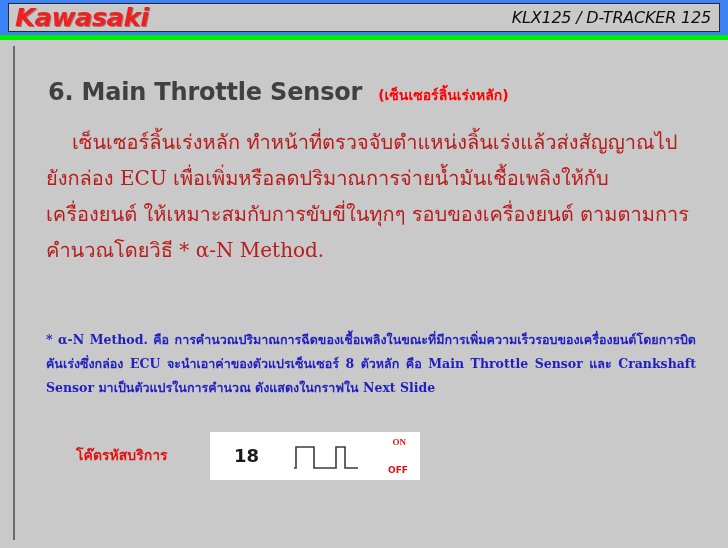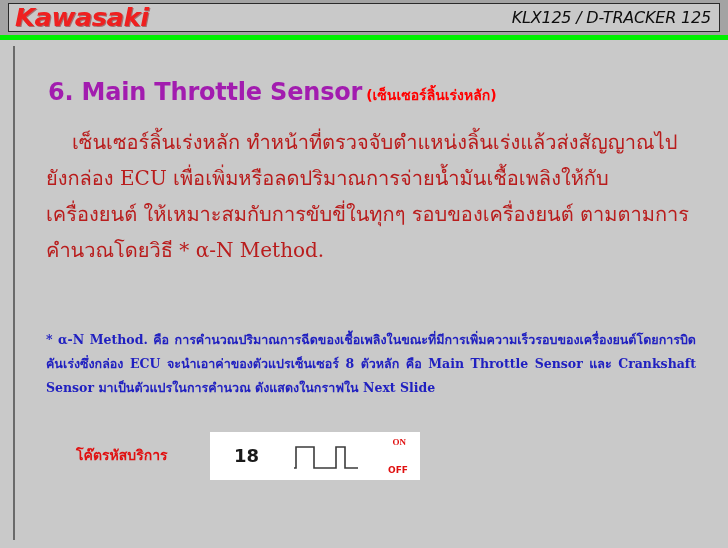--- a/index.html
+++ b/index.html
@@ -22,21 +22,21 @@
     box-sizing: border-box;
   }
 
   
   #header {
     position: absolute;
     left: 0;
     top: 0;
     width: 728px;
     height: 40px;
-    background: #a3a3a3;
+    background: #3b82f6;
     border-bottom: 5px solid #00f000;
     box-sizing: border-box;
   }
   #header-inner {
     position: absolute;
     left: 8px;
     top: 3px;
     right: 8px;
     height: 29px;
     border: 1px solid #2a2a2a;
@@ -88,29 +88,29 @@
   #title-row {
     position: absolute;
     left: 48px;
     top: 78px;
     white-space: nowrap;
   }
   #title-main {
     font-family: "DejaVu Sans", sans-serif;
     font-size: 24px;
     font-weight: bold;
-    color: #a21caf;
+    color: #404040;
     letter-spacing: -0.2px;
   }
   #title-thai {
     font-family: "DejaVu Sans", sans-serif;
     font-size: 14px;
     font-weight: bold;
     color: #ff0000;
-    margin-left: 4px;
+    margin-left: 16px;
   }
 
   
   #main-para {
     position: absolute;
     left: 46px;
     top: 124px;
     width: 648px;
     color: #b91c1c;
     font-family: "DejaVu Serif", serif;

